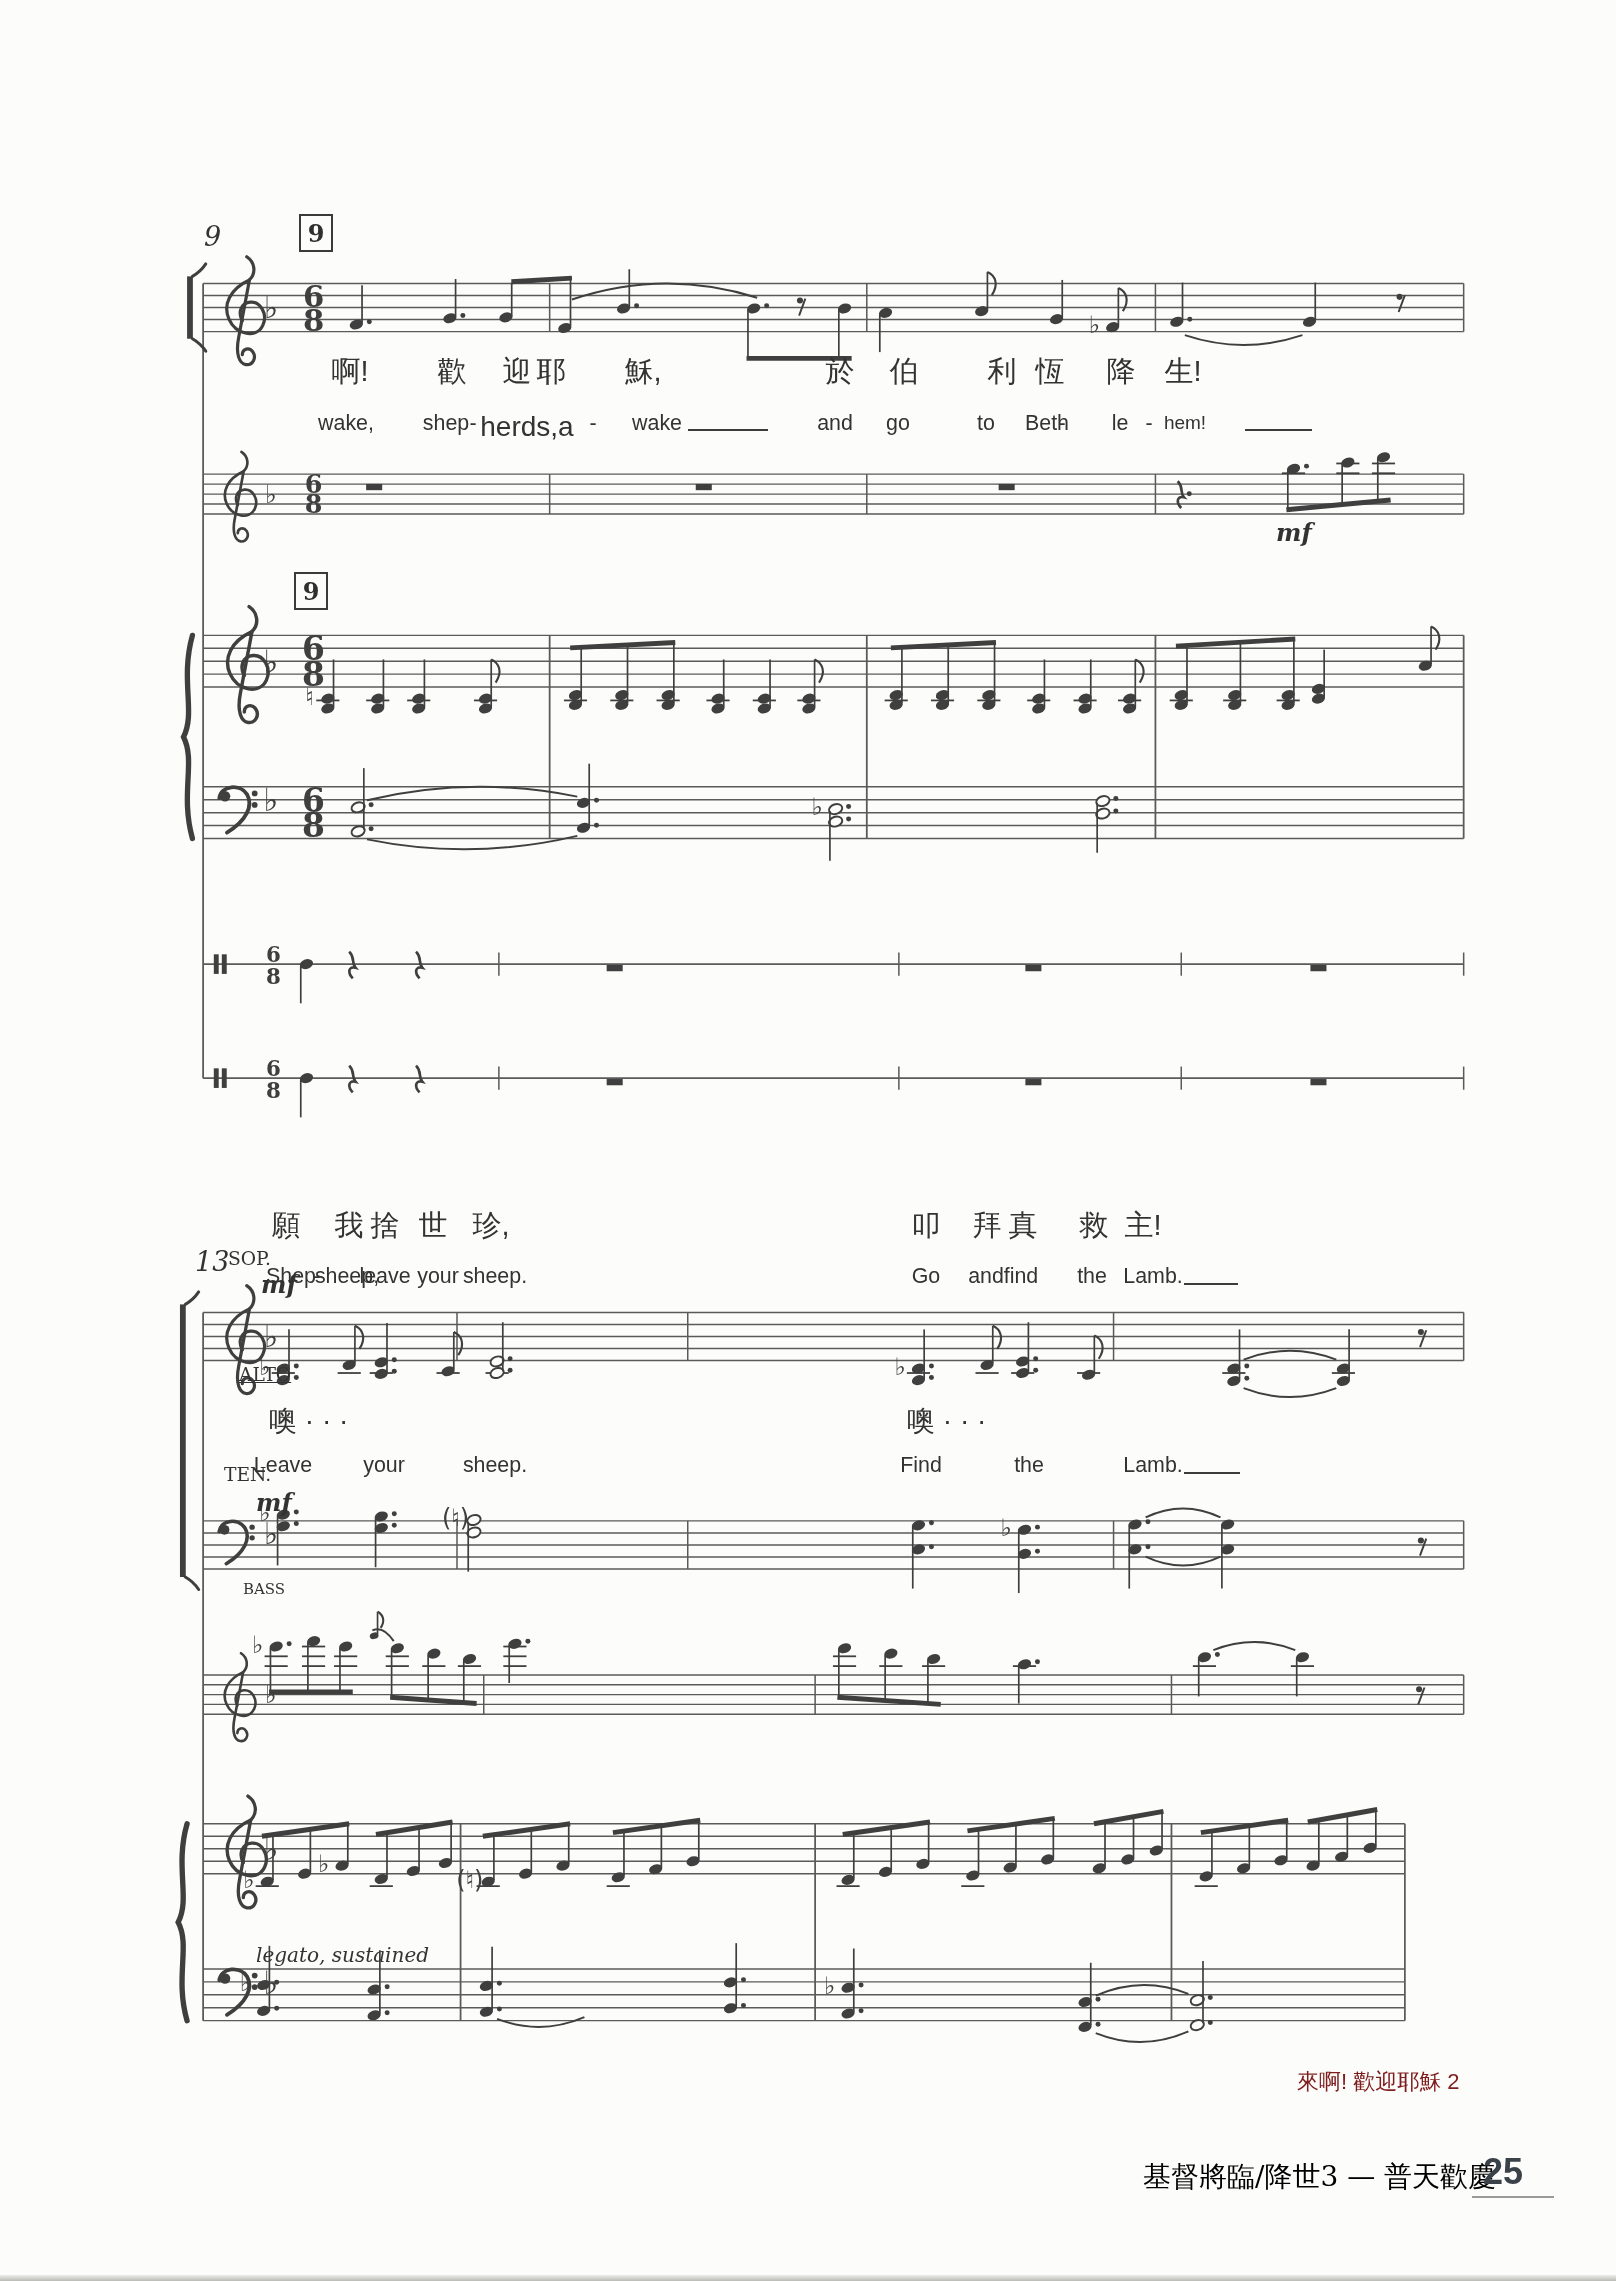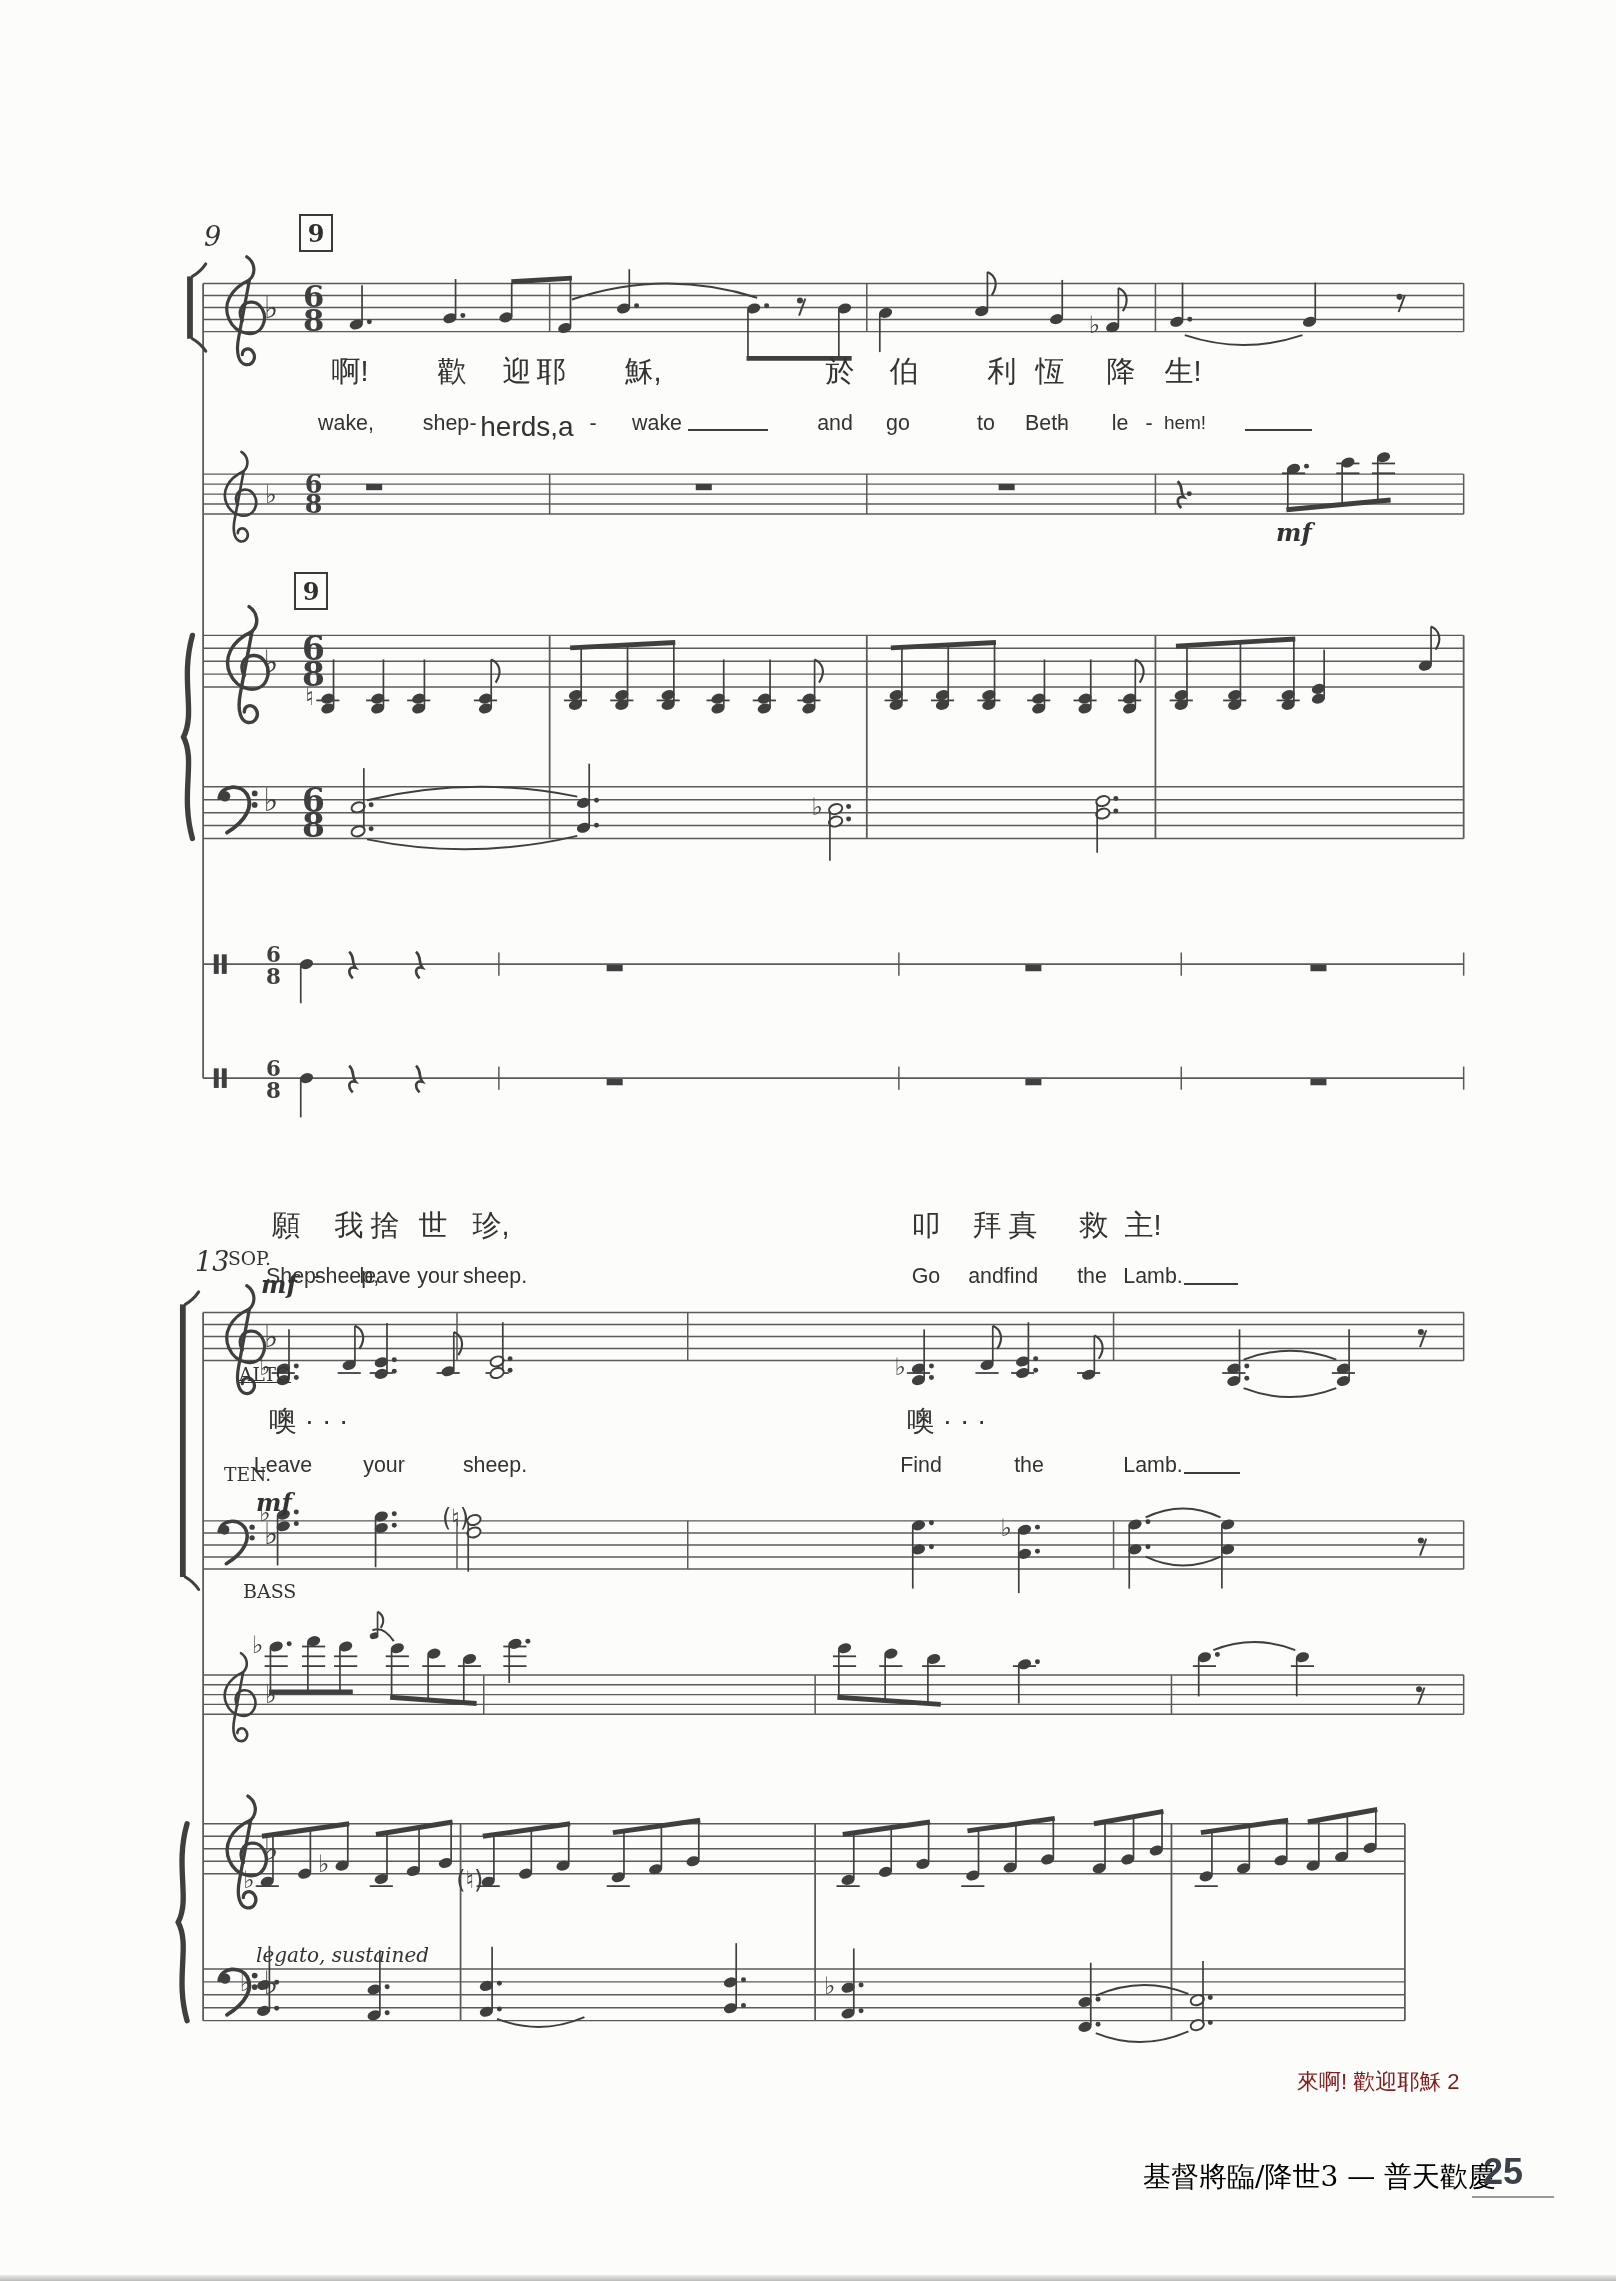--- a/index.html
+++ b/index.html
@@ -706,21 +706,21 @@
       <span class="t" style="left: 269px; top: 1407px; font-size: 28px;">噢 · · ·</span>
       <span class="t" style="left: 907px; top: 1407px; font-size: 28px;">噢 · · ·</span>
       <span class="t c" style="left: 283px; top: 1455px; font-size: 21.4px;">Leave</span>
       <span class="t c" style="left: 384px; top: 1455px; font-size: 21.4px;">your</span>
       <span class="t c" style="left: 495px; top: 1455px; font-size: 21.4px;">sheep.</span>
       <span class="t c" style="left: 921px; top: 1455px; font-size: 21.4px;">Find</span>
       <span class="t c" style="left: 1029px; top: 1455px; font-size: 21.4px;">the</span>
       <span class="t c" style="left: 1153px; top: 1455px; font-size: 21.4px;">Lamb.</span>
       <span class="t sf" style="left: 224px; top: 1466px; font-size: 18.7px;">TEN.</span>
       <span class="t sf it bd" style="left: 256px; top: 1491px; font-size: 24px;">mf</span>
-      <span class="t sf" style="left: 243px; top: 1582px; font-size: 19px;">BASS</span>
+      <span class="t sf" style="left: 243px; top: 1582px; font-size: 15px;">BASS</span>
       <span class="t sf it" style="left: 256px; top: 1905px; font-size: 20px; margin-top: 40px;">legato, sustained</span>
       <div class="rule" style="left: 688px; top: 429px; width: 80px;"></div>
       <div class="rule" style="left: 1245px; top: 429px; width: 67px;"></div>
       <div class="rule" style="left: 1184px; top: 1283px; width: 54px;"></div>
       <div class="rule" style="left: 1184px; top: 1472px; width: 56px;"></div>
     </div>
   <div id="rm-layer">
       <div class="rm" style="left: 299px; top: 214px;">9</div>
       <div class="rm" style="left: 294px; top: 572px;">9</div>
     </div>

